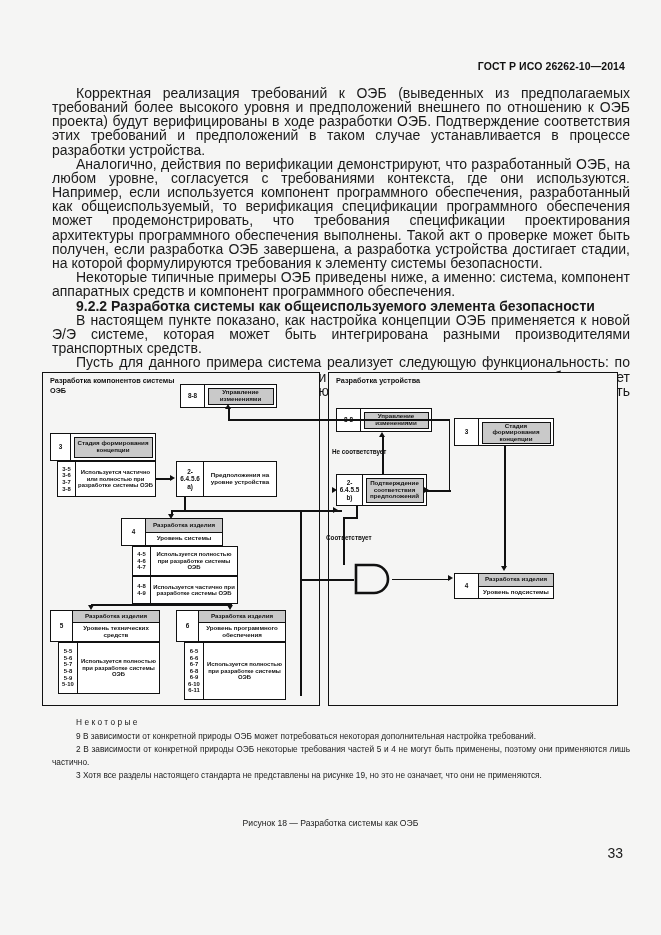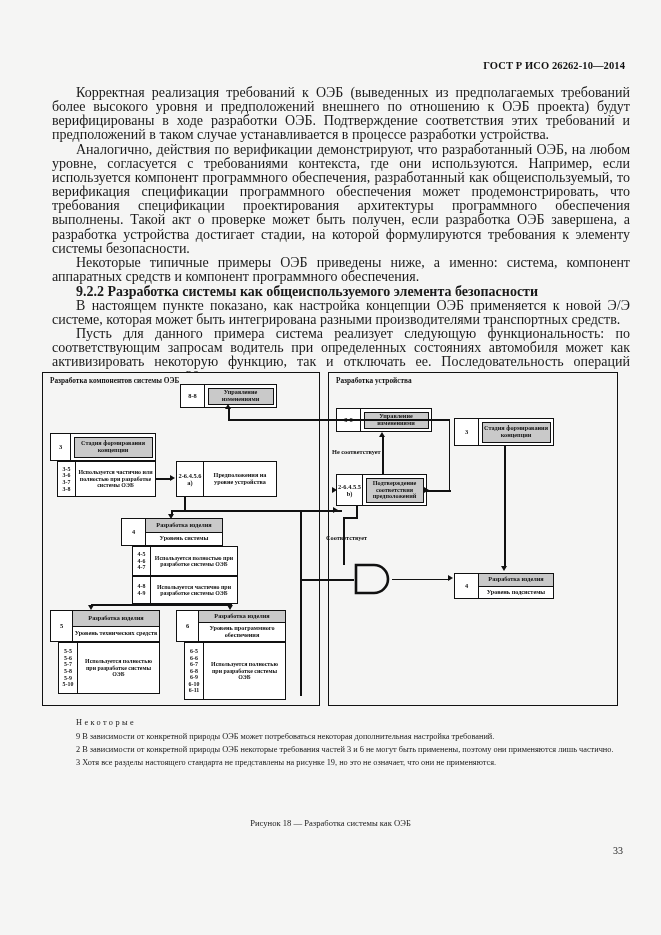--- a/index.html
+++ b/index.html
@@ -16,21 +16,20 @@
     height: 935px;
     background: #f4f4f4;
     overflow: hidden;
   }
   #sheet {
     position: absolute;
     left: 0; top: 0;
     width: 661px;
     height: 935px;
     background: #f5f5f4;
-    font-family: Liberation Serif, serif;
   }
   .std-header {
     position: absolute;
     right: 36px;
     top: 60px;
     font-size: 10.5px;
     font-weight: bold;
     letter-spacing: 0.1px;
     color: #111;
   }
@@ -224,21 +223,21 @@
     left: 0; top: 818px;
     width: 661px;
     text-align: center;
     font-size: 8.6px;
     color: #1a1a1a;
   }
   .page-num {
     position: absolute;
     right: 38px;
     top: 845px;
-    font-size: 10px;
+    font-size: 14px;
     color: #1a1a1a;
   }
 </style>
 </head>
 <body>
 
 <div id="page">
   <div id="sheet">
 
     <div class="std-header">ГОСТ Р ИСО 26262-10—2014</div>
@@ -438,21 +437,21 @@
 
       <div class="edge hline" style="left:356px; top:212.5px; width:58px;"></div>
       <div class="arrow right" style="left:412px; top:209px;"></div>
 
       <div class="arrow right" style="left:296px; top:120.5px;"></div>
     </div>
 
     <div class="notes">
       <p class="nt-title">Некоторые</p>
       <p>9 В зависимости от конкретной природы ОЭБ может потребоваться некоторая дополнительная настройка требований.</p>
-      <p>2 В зависимости от конкретной природы ОЭБ некоторые требования частей 3 и 6 не могут быть применены, поэтому они применяются лишь частично.</p>
+      <p>2 В зависимости от конкретной природы ОЭБ некоторые требования частей 5 и 4 не могут быть применены, поэтому они применяются лишь частично.</p>
       <p>3 Хотя все разделы настоящего стандарта не представлены на рисунке 19, но это не означает, что они не применяются.</p>
     </div>
 
     <div class="fig-caption">Рисунок 18 — Разработка системы как ОЭБ</div>
 
     <div class="page-num">33</div>
 
   </div>
 </div>
 

